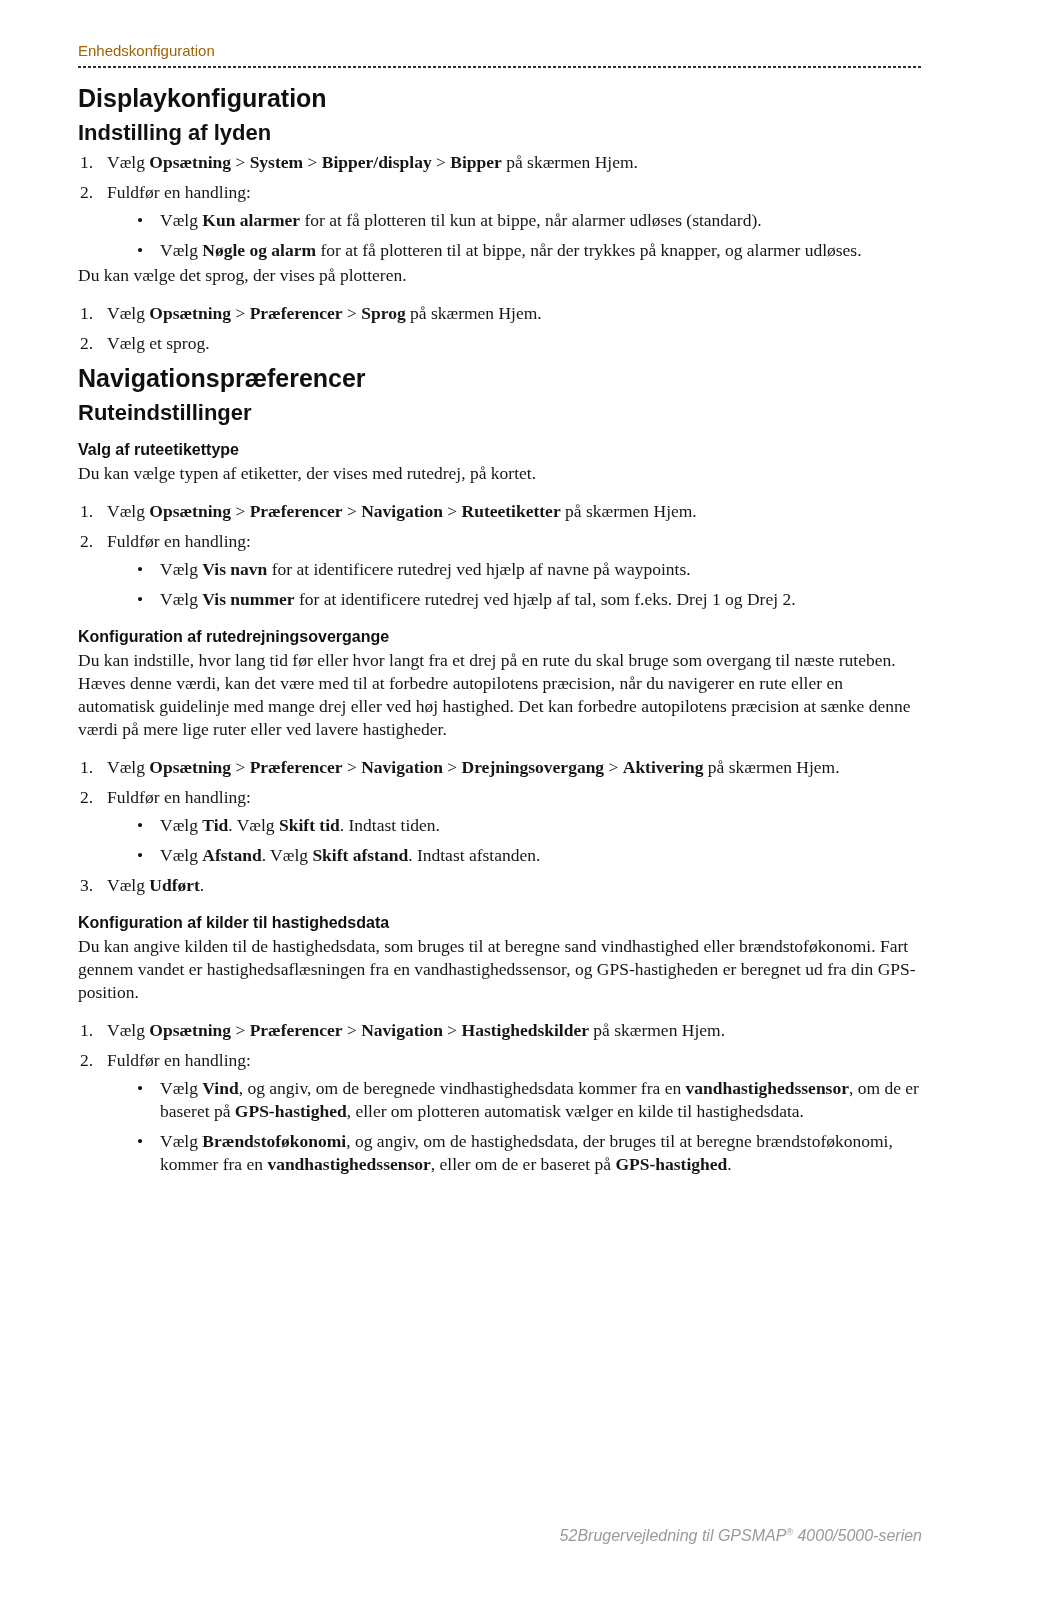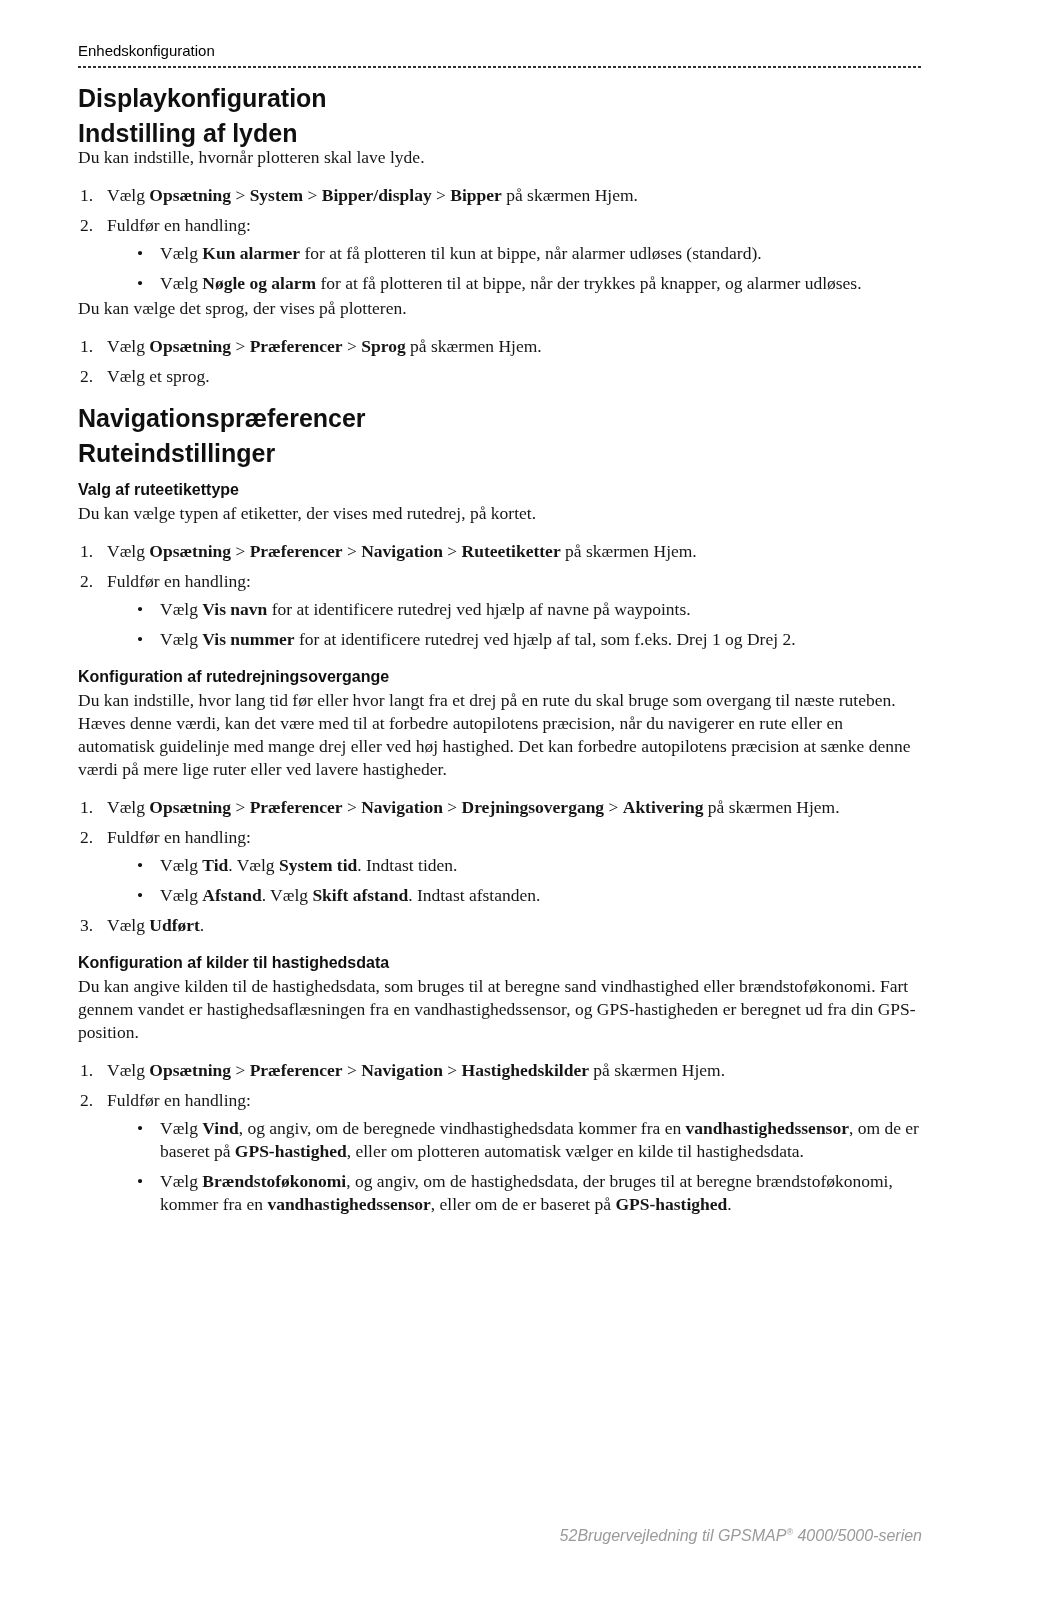--- a/index.html
+++ b/index.html
@@ -10,36 +10,36 @@
     font-family:"Liberation Serif", serif;
     color:#161616;
   }
   .page {
     position:absolute; left:0; top:0;
     width:1040px; height:1600px;
     padding:42px 118px 0 78px;
   }
   .running-header {
     font-family:"Liberation Sans", sans-serif;
-    font-size:15px; line-height:17px; color:#000000;
+    font-size:15px; line-height:17px; color:#a16207;
     padding-bottom:7px;
   }
   .dashed-rule {
     height:2px;
     background-image:repeating-linear-gradient(90deg, #2e2e2e 0 3px, transparent 3px 5px);
   }
   .h1 {
     font-family:"Liberation Sans", sans-serif; font-weight:700;
     font-size:25px; line-height:28px; color:#101010;
     margin-top:16px;
   }
-  .li + .h1 { margin-top:16px; }
+  .li + .h1 { margin-top:9px; }
   .h2 {
     font-family:"Liberation Sans", sans-serif; font-weight:700;
-    font-size:25px; line-height:22px; color:#101010;
+    font-size:22px; line-height:22px; color:#101010;
     margin-top:10px;
   }
   .li + .h2 { margin-top:15px; }
   .h3 {
     font-family:"Liberation Sans", sans-serif; font-weight:700;
     font-size:16px; line-height:20px; color:#101010;
     margin-top:16px;
   }
   .li + .h3 { margin-top:16px; }
   .para {
@@ -71,21 +71,20 @@
 
 <div class="page">
   <header>
     <div class="running-header">Enhedskonfiguration</div>
     <div class="dashed-rule"></div>
   </header>
 
   <main id="content">
       <div class="h1">Displaykonfiguration</div>
       <div class="h2">Indstilling af lyden</div>
-      <div class="para"><span>Du kan indstille, hvornår plotteren skal lave lyde.</span></div>
       <div class="li li-num">
         <span class="marker">1.</span>
         <span class="li-body"><span>Vælg </span><b>Opsætning</b><span> &gt; </span><b>System</b><span> &gt; </span><b>Bipper/display</b><span> &gt; </span><b>Bipper</b><span> på skærmen Hjem.</span></span>
       </div>
       <div class="li li-num">
         <span class="marker">2.</span>
         <span class="li-body"><span>Fuldfør en handling:</span></span>
       </div>
       <div class="li li-bullet">
         <span class="marker">•</span>
@@ -129,21 +128,21 @@
       <div class="li li-num">
         <span class="marker">1.</span>
         <span class="li-body"><span>Vælg </span><b>Opsætning</b><span> &gt; </span><b>Præferencer</b><span> &gt; </span><b>Navigation</b><span> &gt; </span><b>Drejningsovergang</b><span> &gt; </span><b>Aktivering</b><span> på skærmen Hjem.</span></span>
       </div>
       <div class="li li-num">
         <span class="marker">2.</span>
         <span class="li-body"><span>Fuldfør en handling:</span></span>
       </div>
       <div class="li li-bullet">
         <span class="marker">•</span>
-        <span class="li-body"><span>Vælg </span><b>Tid</b><span>. Vælg </span><b>System tid</b><span>. Indtast tiden.</span></span>
+        <span class="li-body"><span>Vælg </span><b>Tid</b><span>. Vælg </span><b>Skift tid</b><span>. Indtast tiden.</span></span>
       </div>
       <div class="li li-bullet">
         <span class="marker">•</span>
         <span class="li-body"><span>Vælg </span><b>Afstand</b><span>. Vælg </span><b>Skift afstand</b><span>. Indtast afstanden.</span></span>
       </div>
       <div class="li li-num">
         <span class="marker">3.</span>
         <span class="li-body"><span>Vælg </span><b>Udført</b><span>.</span></span>
       </div>
       <div class="h3">Konfiguration af kilder til hastighedsdata</div>

